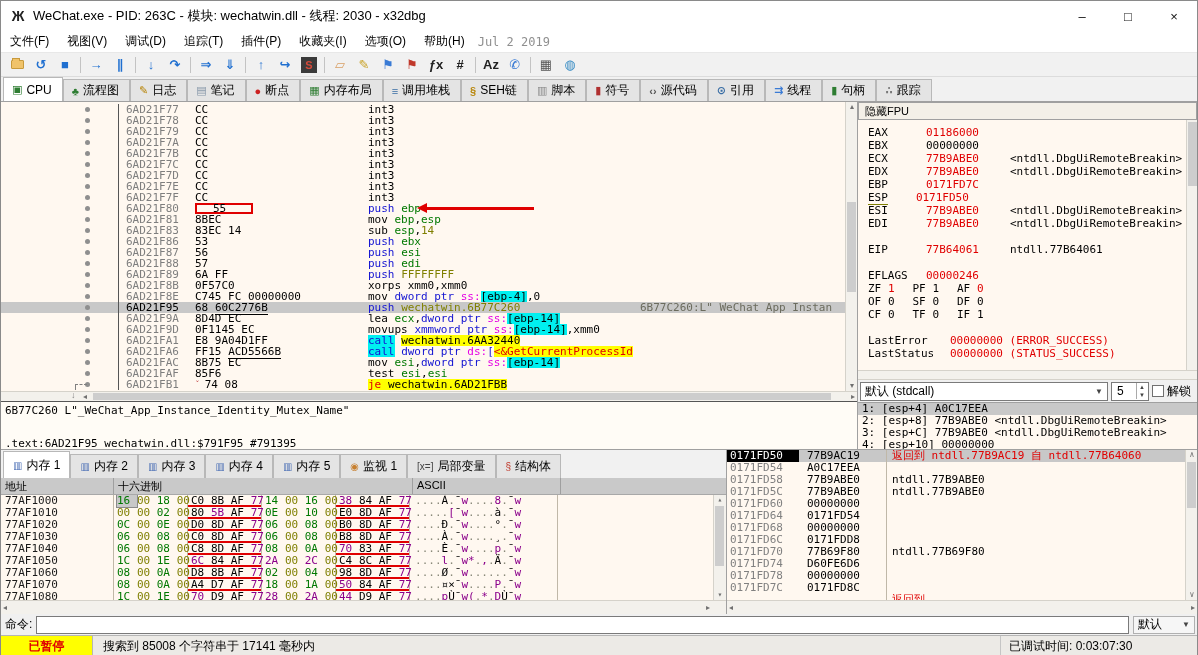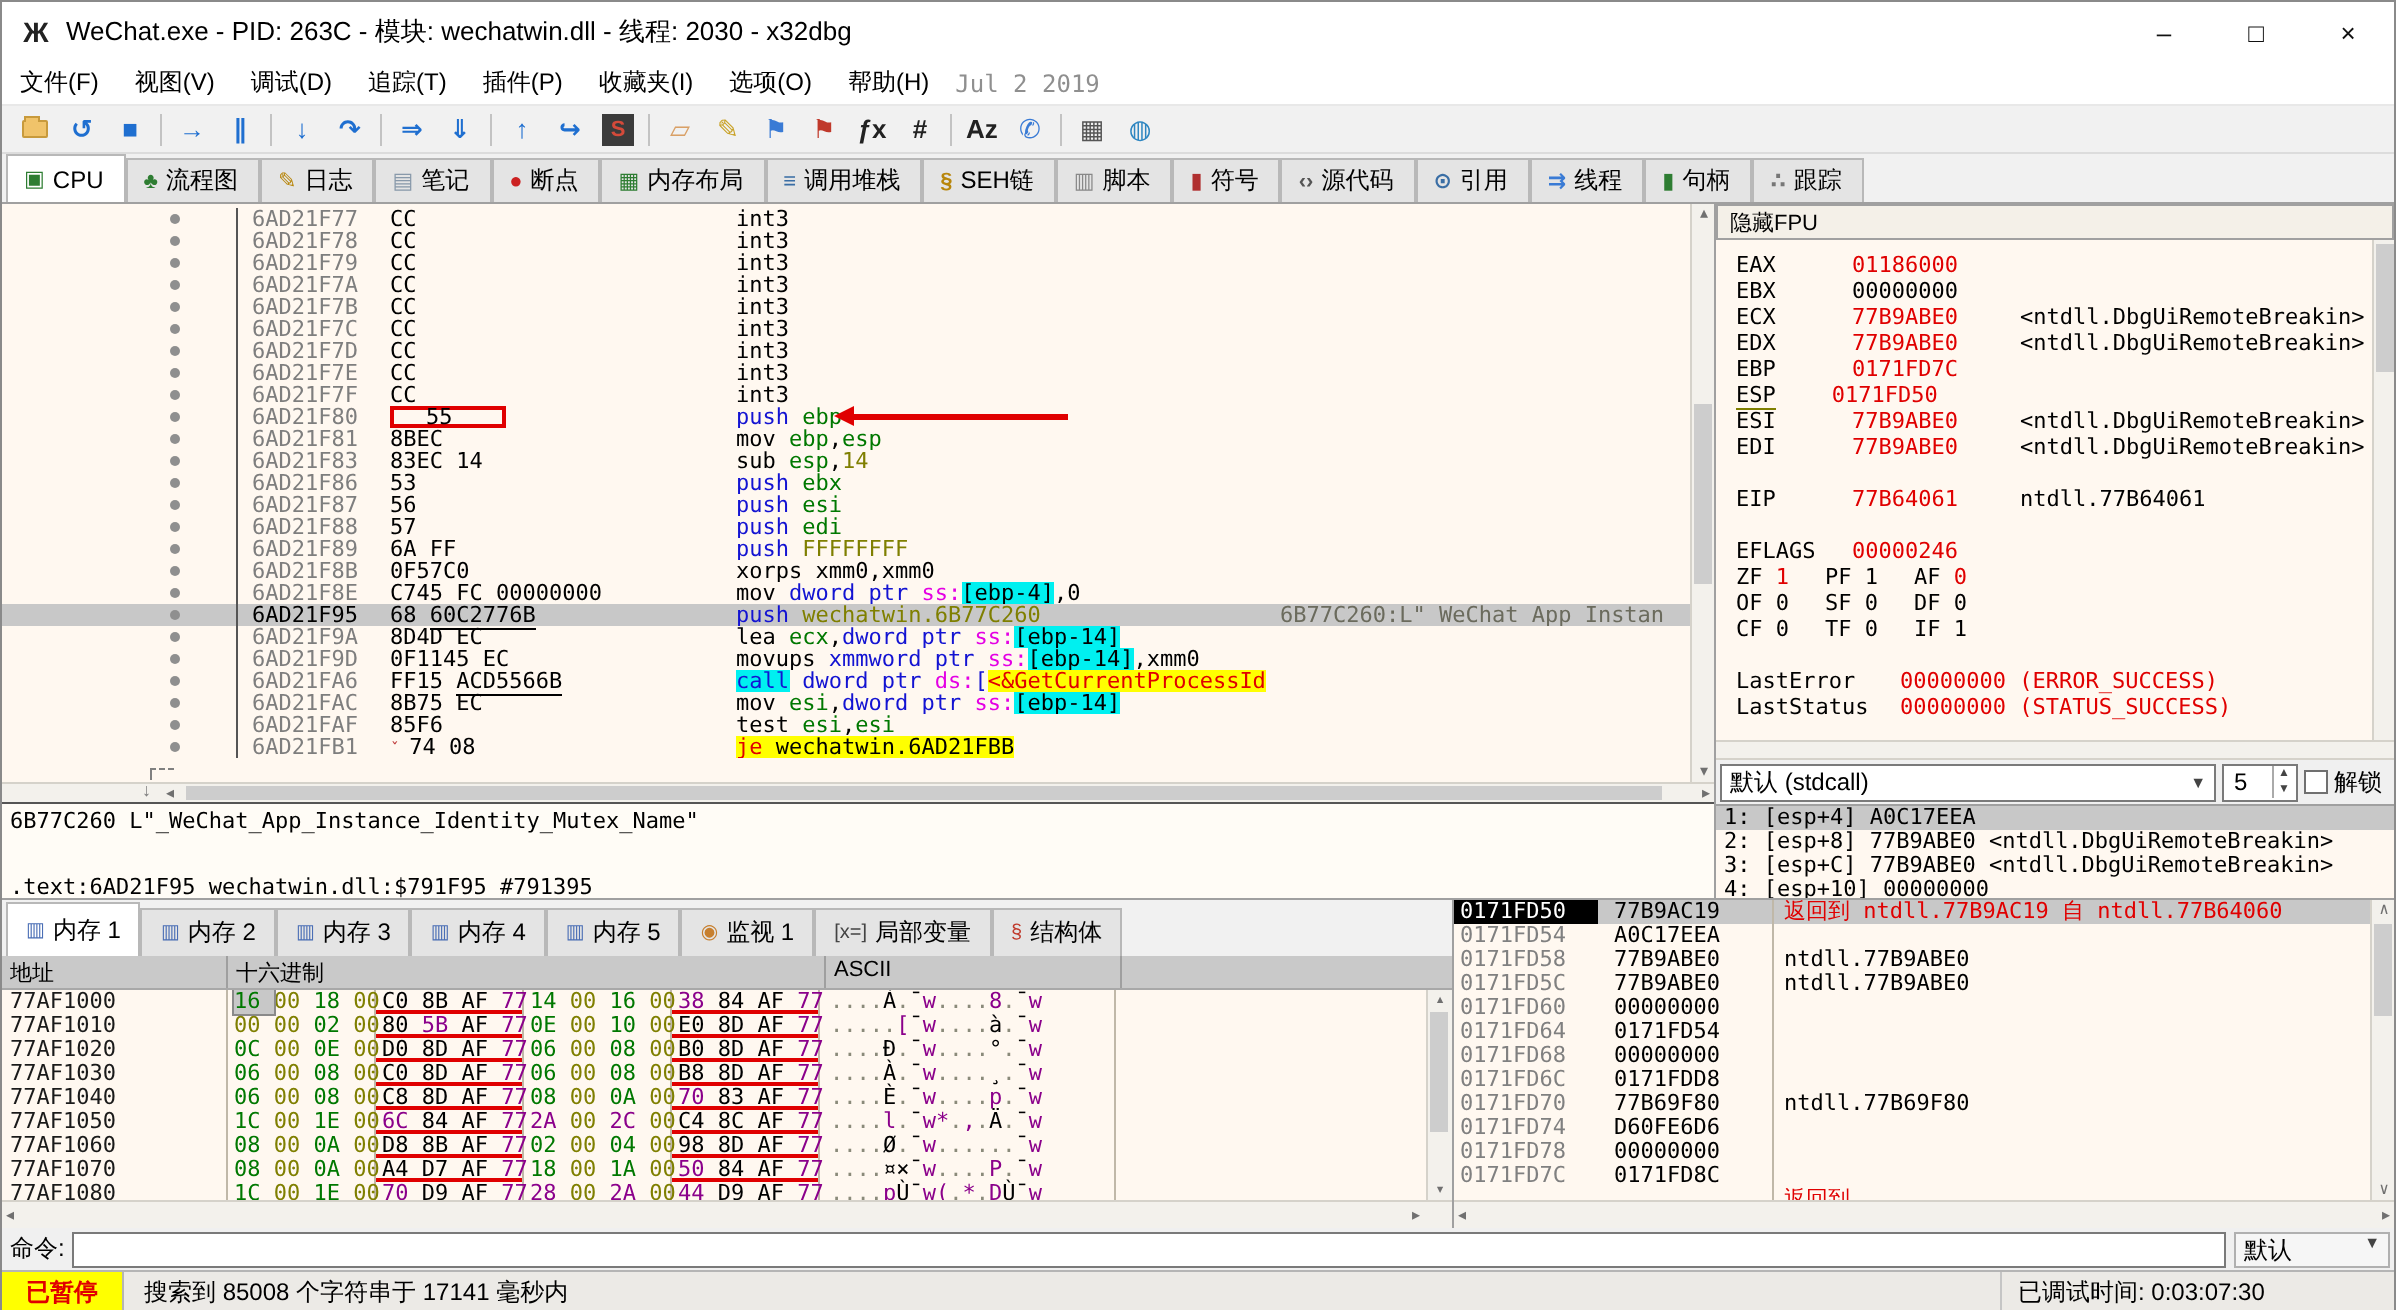--- a/index.html
+++ b/index.html
@@ -126,24 +126,24 @@
   .scmt { flex:1; padding-left:5px; color:#000; overflow:hidden;}
   .scmt.red { color:#e00000; } .scmt.purple { color:#9595e8;margin-top:46px; }
   #stack-vscroll { position:absolute; right:0; top:0; width:12px; height:150px; background:#f3f1ec; border-left:1px solid #d5d2ca;}
   #stack-hscroll { height:14px; flex:0 0 14px; background:#f3f1ec; position:relative; border-top:1px solid #d5d2ca;}
   #stack-hscroll .hthumb { top:2px; height:9px; }
 
   
   #cmdbar { height:22px; flex:0 0 22px; display:flex; align-items:center; background:#f0f0f0; border-top:1px solid #a0a0a0; padding:0 2px; gap:4px; }
   #cmd-label { font-size:12px; color:#000; padding-left:2px; }
   #cmd-input { flex:1; height:18px; border:1px solid #7a7a7a; background:#fff; font-size:12px; padding:0 4px; font-family:"DejaVu Sans Mono",monospace;}
-  #cmd-combo { width:78px; height:18px; border:1px solid #b0b0b0; background:#f6f6f6; font-size:12px; display:flex; padding:0 4px; }
+  #cmd-combo { width:62px; height:18px; border:1px solid #b0b0b0; background:#f6f6f6; font-size:12px; display:flex; align-items:center; padding:0 4px; }
   #cmd-combo .arr { margin-left:auto; font-size:8px; color:#444;}
   #statusbar { height:21px; flex:0 0 21px; display:flex; align-items:stretch; background:#eceae6; border-top:1px solid #b5b5b5; font-size:12px; }
-  #status-state { width:61px; background:#ffff00; color:#e00000; font-weight:bold; display:flex; align-items:center; justify-content:center; border-right:1px solid #b5b5b5;}
+  #status-state { width:92px; background:#ffff00; color:#e00000; font-weight:bold; display:flex; align-items:center; justify-content:center; border-right:1px solid #b5b5b5;}
   #status-msg { display:flex; align-items:center; padding-left:10px; color:#000; flex:1; border-right:1px solid #c5c5c5;}
   #status-right { width:196px; display:flex; align-items:center; padding-left:8px; color:#000; }
 </style>
 </head>
 <body>
 
 <div id="win">
 
   <div id="titlebar">
     <span id="app-icon">Ж</span>
@@ -283,20 +283,21 @@
           <div class="drow"><div class="dgut"><span class="dot"></span></div><div class="daddr">6AD21F83</div><div class="dbytes"><span>83EC 14</span></div><div class="dins"><span class="tk-k">sub</span><span class="tk-k"> </span><span class="tk-r">esp</span><span class="tk-k">,</span><span class="tk-v">14</span></div><div class="dcmt"></div></div>
           <div class="drow"><div class="dgut"><span class="dot"></span></div><div class="daddr">6AD21F86</div><div class="dbytes"><span>53</span></div><div class="dins"><span class="tk-b">push</span><span class="tk-k"> </span><span class="tk-r">ebx</span></div><div class="dcmt"></div></div>
           <div class="drow"><div class="dgut"><span class="dot"></span></div><div class="daddr">6AD21F87</div><div class="dbytes"><span>56</span></div><div class="dins"><span class="tk-b">push</span><span class="tk-k"> </span><span class="tk-r">esi</span></div><div class="dcmt"></div></div>
           <div class="drow"><div class="dgut"><span class="dot"></span></div><div class="daddr">6AD21F88</div><div class="dbytes"><span>57</span></div><div class="dins"><span class="tk-b">push</span><span class="tk-k"> </span><span class="tk-r">edi</span></div><div class="dcmt"></div></div>
           <div class="drow"><div class="dgut"><span class="dot"></span></div><div class="daddr">6AD21F89</div><div class="dbytes"><span>6A FF</span></div><div class="dins"><span class="tk-b">push</span><span class="tk-k"> </span><span class="tk-v">FFFFFFFF</span></div><div class="dcmt"></div></div>
           <div class="drow"><div class="dgut"><span class="dot"></span></div><div class="daddr">6AD21F8B</div><div class="dbytes"><span>0F57C0</span></div><div class="dins"><span class="tk-k">xorps xmm0,xmm0</span></div><div class="dcmt"></div></div>
           <div class="drow"><div class="dgut"><span class="dot"></span></div><div class="daddr">6AD21F8E</div><div class="dbytes"><span>C745 FC 00000000</span></div><div class="dins"><span class="tk-k">mov</span><span class="tk-k"> </span><span class="tk-b">dword ptr </span><span class="tk-seg">ss:</span><span class="tk-mem">[ebp-4]</span><span class="tk-k">,0</span></div><div class="dcmt"></div></div>
           <div class="drow sel"><div class="dgut"><span class="dot"></span></div><div class="daddr">6AD21F95</div><div class="dbytes"><span>68 </span><span class="ul">60C2776B</span></div><div class="dins"><span class="tk-b">push</span><span class="tk-k"> </span><span class="tk-lbl">wechatwin.6B77C260</span></div><div class="dcmt">6B77C260:L"_WeChat_App_Instan</div></div>
           <div class="drow"><div class="dgut"><span class="dot"></span></div><div class="daddr">6AD21F9A</div><div class="dbytes"><span>8D4D EC</span></div><div class="dins"><span class="tk-k">lea</span><span class="tk-k"> </span><span class="tk-r">ecx</span><span class="tk-k">,</span><span class="tk-b">dword ptr </span><span class="tk-seg">ss:</span><span class="tk-mem">[ebp-14]</span></div><div class="dcmt"></div></div>
           <div class="drow"><div class="dgut"><span class="dot"></span></div><div class="daddr">6AD21F9D</div><div class="dbytes"><span>0F1145 EC</span></div><div class="dins"><span class="tk-k">movups</span><span class="tk-k"> </span><span class="tk-b">xmmword ptr </span><span class="tk-seg">ss:</span><span class="tk-mem">[ebp-14]</span><span class="tk-k">,xmm0</span></div><div class="dcmt"></div></div>
+          <div class="drow"><div class="dgut"><span class="dot"></span></div><div class="daddr">6AD21FA1</div><div class="dbytes"><span>E8 9A04D1FF</span></div><div class="dins"><span class="tk-call">call</span><span class="tk-k"> </span><span class="tk-ct">wechatwin.6AA32440</span></div><div class="dcmt"></div></div>
           <div class="drow"><div class="dgut"><span class="dot"></span></div><div class="daddr">6AD21FA6</div><div class="dbytes"><span>FF15 </span><span class="ul">ACD5566B</span></div><div class="dins"><span class="tk-call">call</span><span class="tk-k"> </span><span class="tk-b">dword ptr </span><span class="tk-seg">ds:</span><span class="tk-b">[</span><span class="tk-api">&lt;&amp;GetCurrentProcessId</span></div><div class="dcmt"></div></div>
           <div class="drow"><div class="dgut"><span class="dot"></span></div><div class="daddr">6AD21FAC</div><div class="dbytes"><span>8B75 EC</span></div><div class="dins"><span class="tk-k">mov</span><span class="tk-k"> </span><span class="tk-r">esi</span><span class="tk-k">,</span><span class="tk-b">dword ptr </span><span class="tk-seg">ss:</span><span class="tk-mem">[ebp-14]</span></div><div class="dcmt"></div></div>
           <div class="drow"><div class="dgut"><span class="dot"></span></div><div class="daddr">6AD21FAF</div><div class="dbytes"><span>85F6</span></div><div class="dins"><span class="tk-k">test</span><span class="tk-k"> </span><span class="tk-r">esi</span><span class="tk-k">,</span><span class="tk-r">esi</span></div><div class="dcmt"></div></div>
           <div class="drow"><div class="dgut"><span class="dot"></span></div><div class="daddr">6AD21FB1</div><div class="dbytes"><span class="jmparrow">ˇ </span><span>74 08</span></div><div class="dins"><span class="tk-jmp">je</span><span class="tk-jt"> </span><span class="tk-jt">wechatwin.6AD21FBB</span></div><div class="dcmt"></div></div>
           <div id="jump-line-h" style="top: 282px;"></div>
           <div id="jump-line-v" style="top: 282px; height: 6px;"></div>
           <div id="disasm-vscroll">
             <span class="sarrow" style="top:0">▴</span>
             <div class="vthumb" style="top:100px;height:90px"></div>
             <span class="sarrow" style="bottom:0">▾</span>

